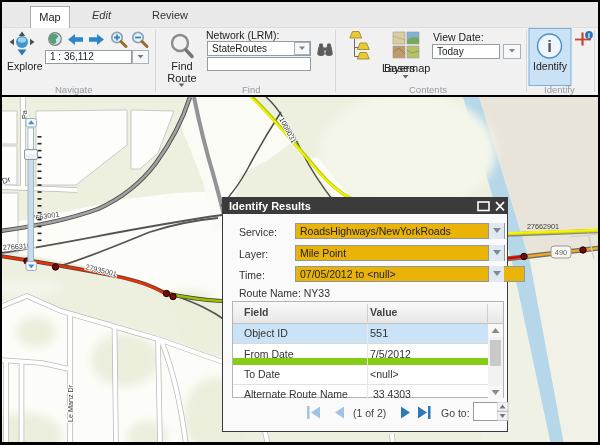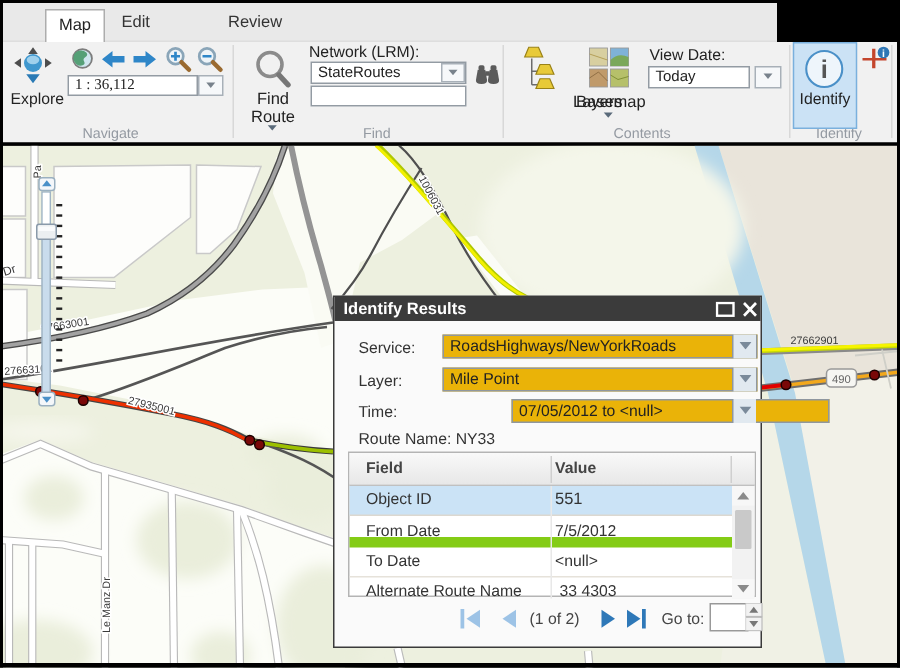--- a/index.html
+++ b/index.html
@@ -1,20 +1,20 @@
 <!DOCTYPE html>
 <html><head>
 <meta charset="utf-8">
 <style>
   html,body{margin:0;padding:0;width:600px;height:445px;overflow:hidden;background:#000;}
   *{box-sizing:border-box;font-family:"Liberation Sans",sans-serif;}
   .abs{position:absolute;}
   #stage{position:absolute;left:0;top:0;width:600px;height:445px;background:#000;}
   
-  #tabrow{left:2px;top:2px;width:516px;height:26px;background:#e9e9e9;border-bottom:1px solid #dedede;}
+  #tabrow{left:2px;top:2px;width:596px;height:26px;background:#e9e9e9;border-bottom:1px solid #dedede;}
   #maptab{left:28px;top:4px;width:40px;height:22px;background:#fff;border:1px solid #adadad;border-bottom:none;color:#222;font-size:11px;text-align:center;line-height:21px;}
   .tabtxt{top:7px;font-size:11px;color:#333;}
   
   #ribbon{left:2px;top:28px;width:596px;height:67px;background:#f1f1f1;}
   .rsep{position:absolute;top:2px;width:1px;height:62px;background:#d8d8d8;}
   .glabel{position:absolute;top:56px;font-size:9.5px;color:#949aa2;}
   .rtxt{position:absolute;font-size:11px;color:#222;}
   .small{font-size:10.5px;}
   .ibox{position:absolute;background:#fff;border:1px solid #939ba3;font-size:10px;color:#222;}
   .dropbtn{position:absolute;background:#f6f8fa;border:1px solid #a8b0b8;}
@@ -25,36 +25,36 @@
   .dbox{position:absolute;background:#eab308;border:1px solid #8f979f;font-size:10.5px;color:#222;padding:1px 0 0 4px;}
   .darr{position:absolute;width:16px;background:#e1e9f0;border-left:1px solid #8f979f;}
   .darr svg{display:block;margin:5px auto 0;}
 </style>
 </head>
 <body>
 <div id="stage">
 
   <div id="tabrow" class="abs">
     <div id="maptab" class="abs">Map</div>
-    <div class="abs tabtxt" style="left:79px;">Edit</div>
+    <div class="abs tabtxt" style="left:90px;font-style:italic;">Edit</div>
     <div class="abs tabtxt" style="left:150px;">Review</div>
   </div>
 
   <div id="ribbon" class="abs">
     <div class="rsep" style="left:153px;"></div>
     <div class="rsep" style="left:333px;"></div>
     <div class="rsep" style="left:524px;"></div>
     <div class="rsep" style="left:592px;"></div>
     <div class="glabel" style="left:53px;">Navigate</div>
     <div class="glabel" style="left:240px;">Find</div>
     <div class="glabel" style="left:407px;">Contents</div>
     <div class="glabel" style="left:542px;">Identify</div>
 
     <div class="rtxt" style="left:5px;top:32px;font-size:10.5px;">Explore</div>
-    <div class="ibox" style="left:43px;top:22px;width:87px;height:14px;padding:0 0 0 4px;line-height:12px;font-family:Liberation Serif, serif;">1 : 36,112</div>
+    <div class="ibox" style="left:43px;top:22px;width:87px;height:14px;padding:0 0 0 4px;line-height:12px;">1 : 36,112</div>
     <div class="dropbtn" style="left:130px;top:22px;width:17px;height:14px;"></div>
 
     <div class="rtxt" style="left:155px;top:32px;width:50px;text-align:center;">Find<br>Route</div>
     <div class="rtxt small" style="left:204px;top:1px;">Network (LRM):</div>
     <div class="ibox" style="left:205px;top:13px;width:104px;height:15px;line-height:14px;padding:0 0 0 4px;">StateRoutes</div>
     <div class="dropbtn" style="left:292px;top:14px;width:16px;height:13px;"></div>
     <div class="ibox" style="left:205px;top:29px;width:104px;height:14px;"></div>
 
     <div class="rtxt" style="left:344px;top:34px;margin-left:36px;">Layers</div>
     <div class="rtxt" style="left:382px;top:34px;">Basemap</div>
@@ -308,21 +308,21 @@
   </svg>
 
   <div id="dlg" class="abs">
     <div id="dlgtitle" class="abs">Identify Results</div>
     <div class="dlbl" style="left:16px;top:28px;">Service:</div>
     <div class="dlbl" style="left:16px;top:50px;text-align:center;">Layer:</div>
     <div class="dlbl" style="left:16px;top:71px;">Time:</div>
     <div class="dlbl" style="left:16px;top:89px;">Route Name: NY33</div>
     <div class="dbox" style="left:72px;top:25px;width:210px;height:16px;">RoadsHighways/NewYorkRoads</div>
     <div class="dbox" style="left:72px;top:47px;width:210px;height:16px;">Mile Point</div>
-    <div class="dbox" style="left:72px;top:68px;width:212px;height:16px;margin-left:46px;">07/05/2012 to &lt;null&gt;</div>
+    <div class="dbox" style="left:72px;top:68px;width:230px;height:16px;">07/05/2012 to &lt;null&gt;</div>
     <div class="darr" style="left:265px;top:25px;height:16px;">
         <svg width="8" height="5">
           <path d="M0 0 L8 0 L4 5 Z" fill="#7a8a9a"></path>
         </svg>
       </div>
     <div class="darr" style="left:265px;top:47px;height:16px;">
         <svg width="8" height="5">
           <path d="M0 0 L8 0 L4 5 Z" fill="#7a8a9a"></path>
         </svg>
       </div>

